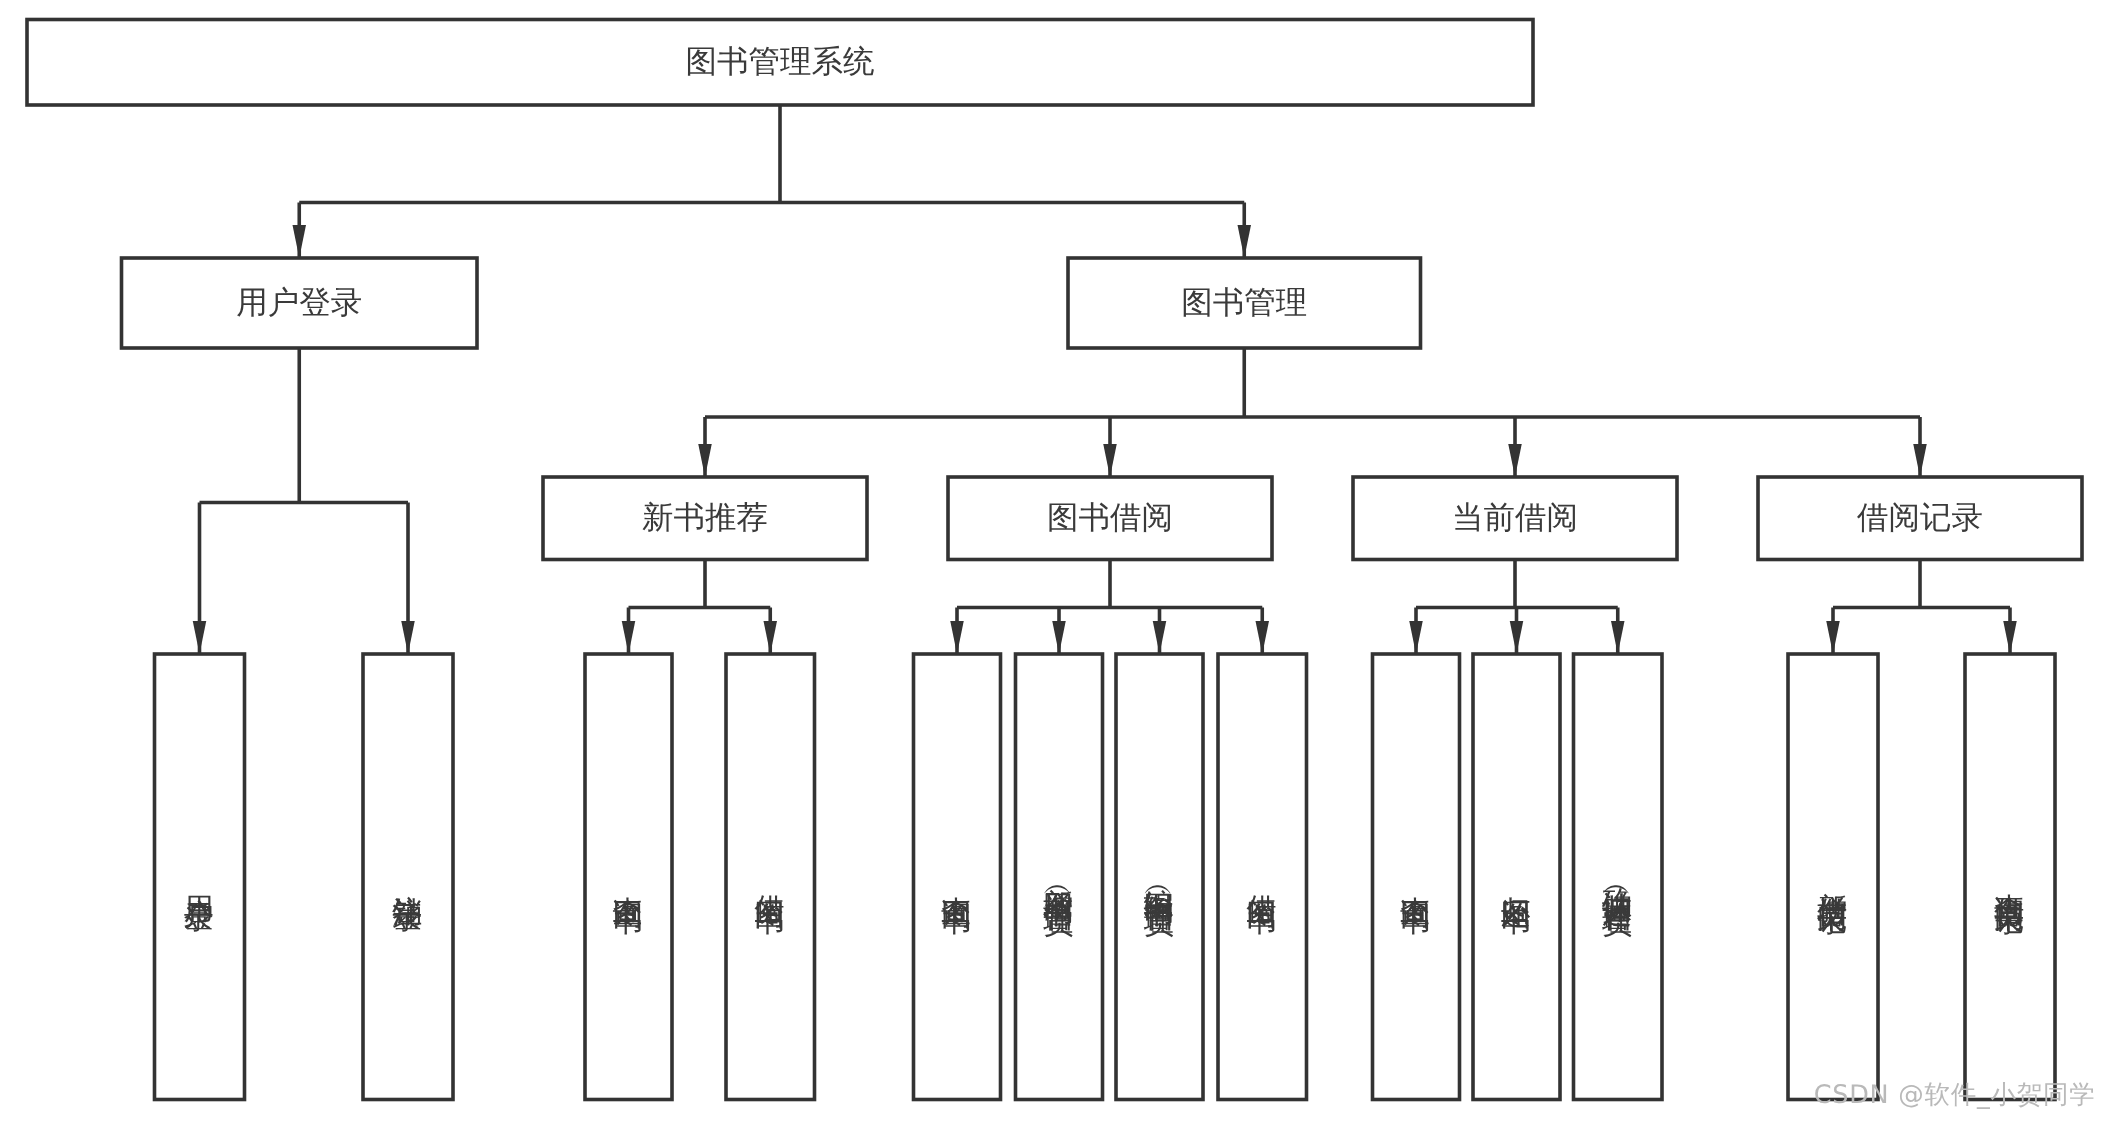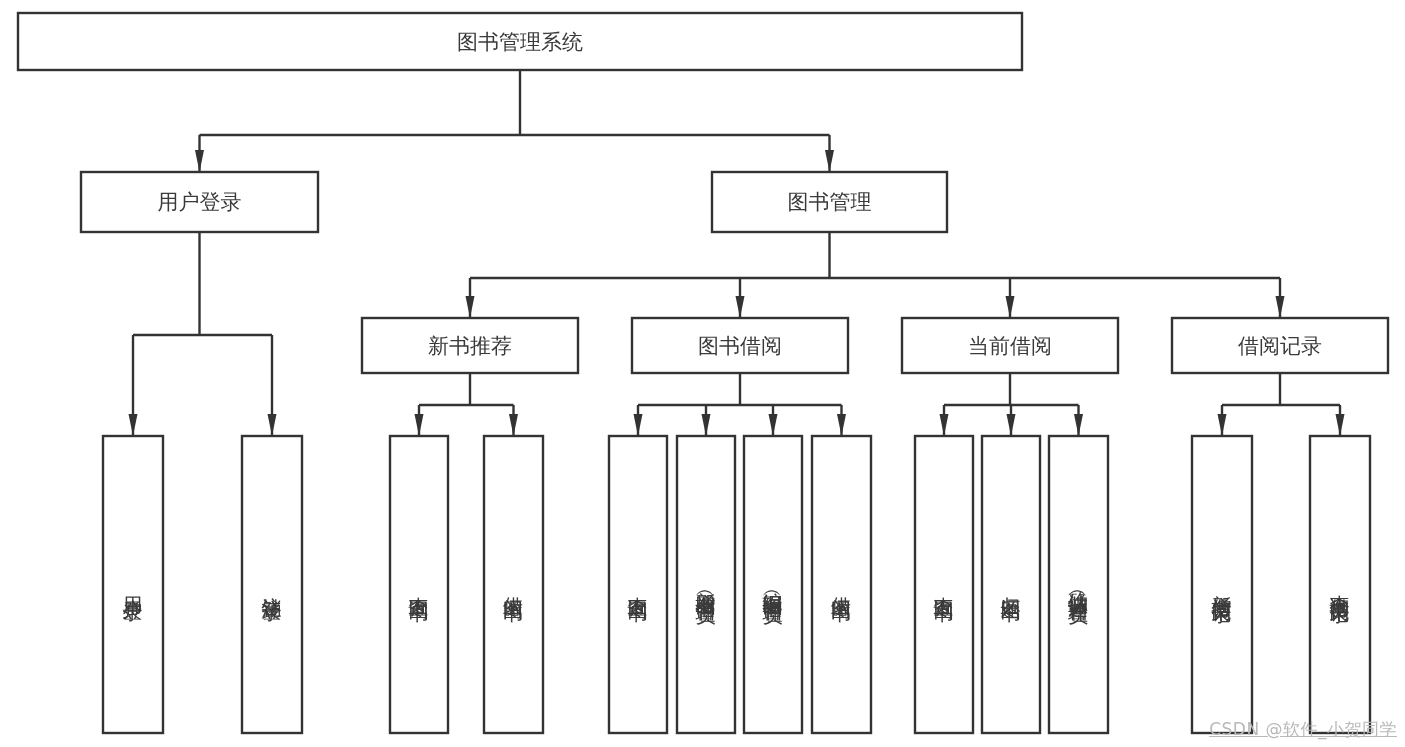--- a/index.html
+++ b/index.html
@@ -51,21 +51,20 @@
   .watermark {
     position: absolute;
     right: 8px;
     bottom: 6px;
     font-family: "DejaVu Sans", "Liberation Sans", sans-serif;
     font-size: 17px;
     color: #b9b9b9;
     white-space: nowrap;
     letter-spacing: 0.5px;
     pointer-events: none;
-    text-decoration: underline;
   }
   
   .vlabel {
     position: absolute;
     writing-mode: vertical-rl;
     text-orientation: upright;
     font-family: "DejaVu Sans", "Liberation Sans", sans-serif;
     font-size: 20px;
     line-height: 1;
     color: #3a3a3a;

